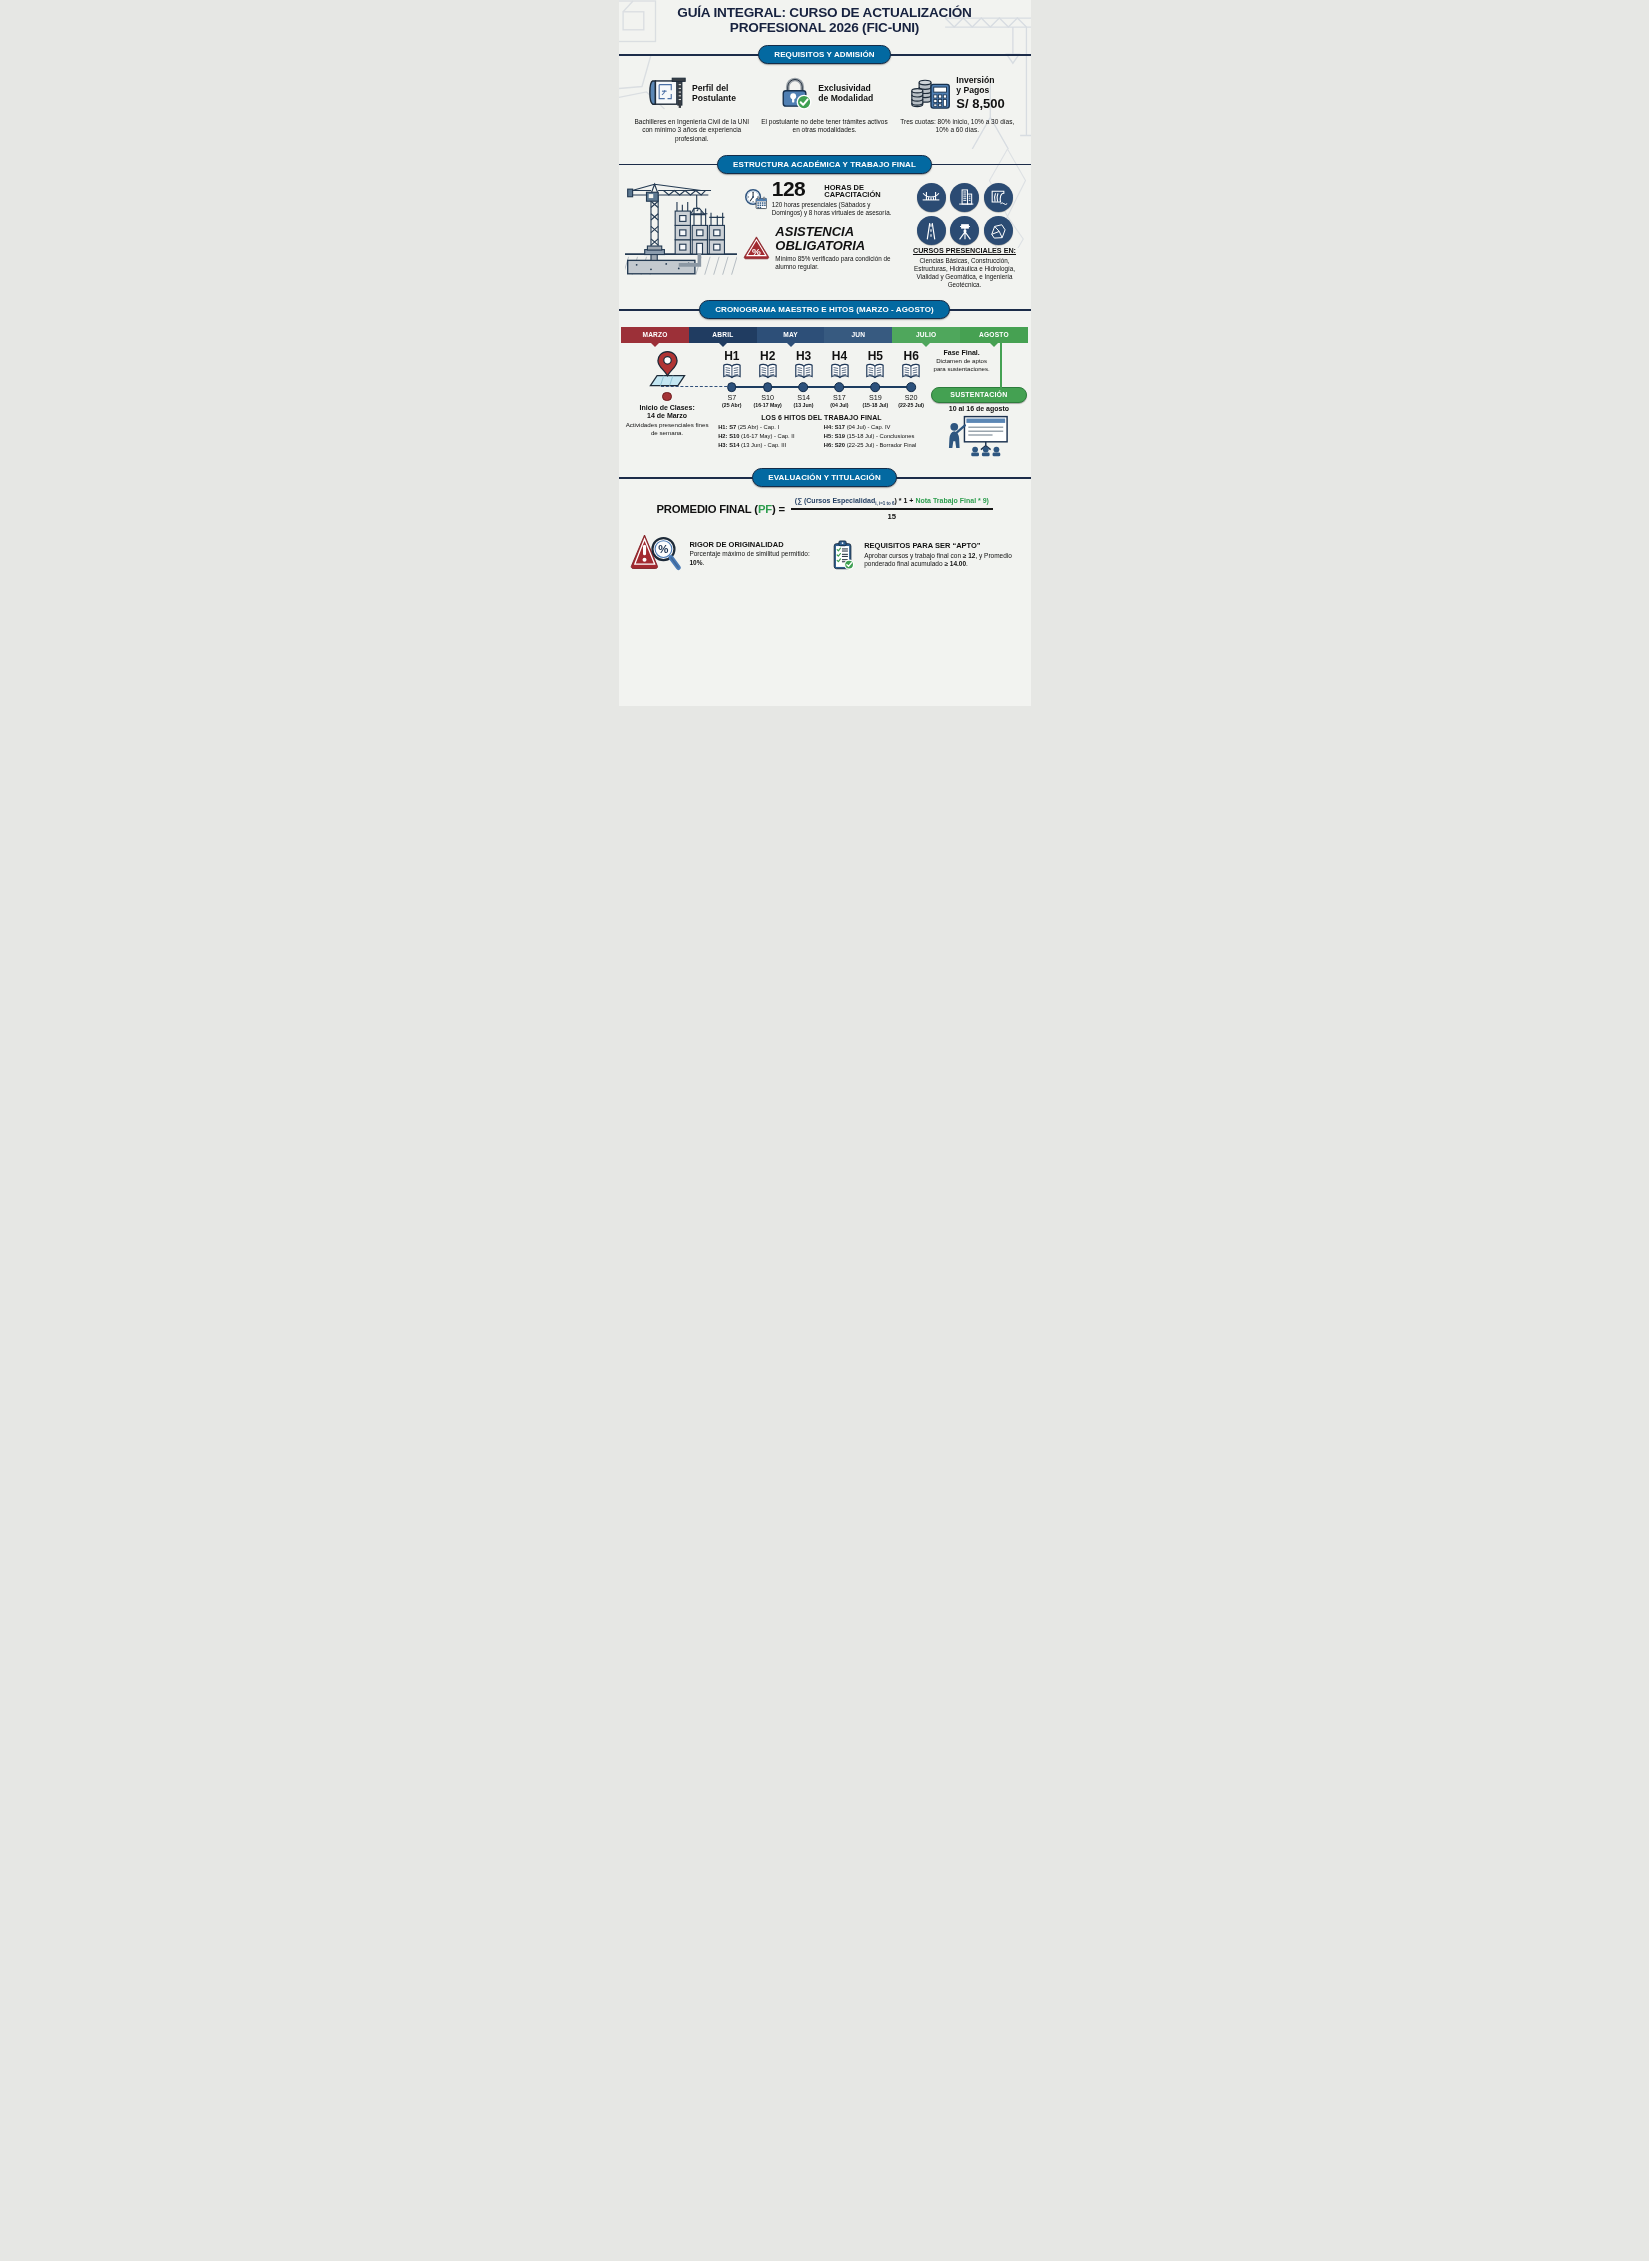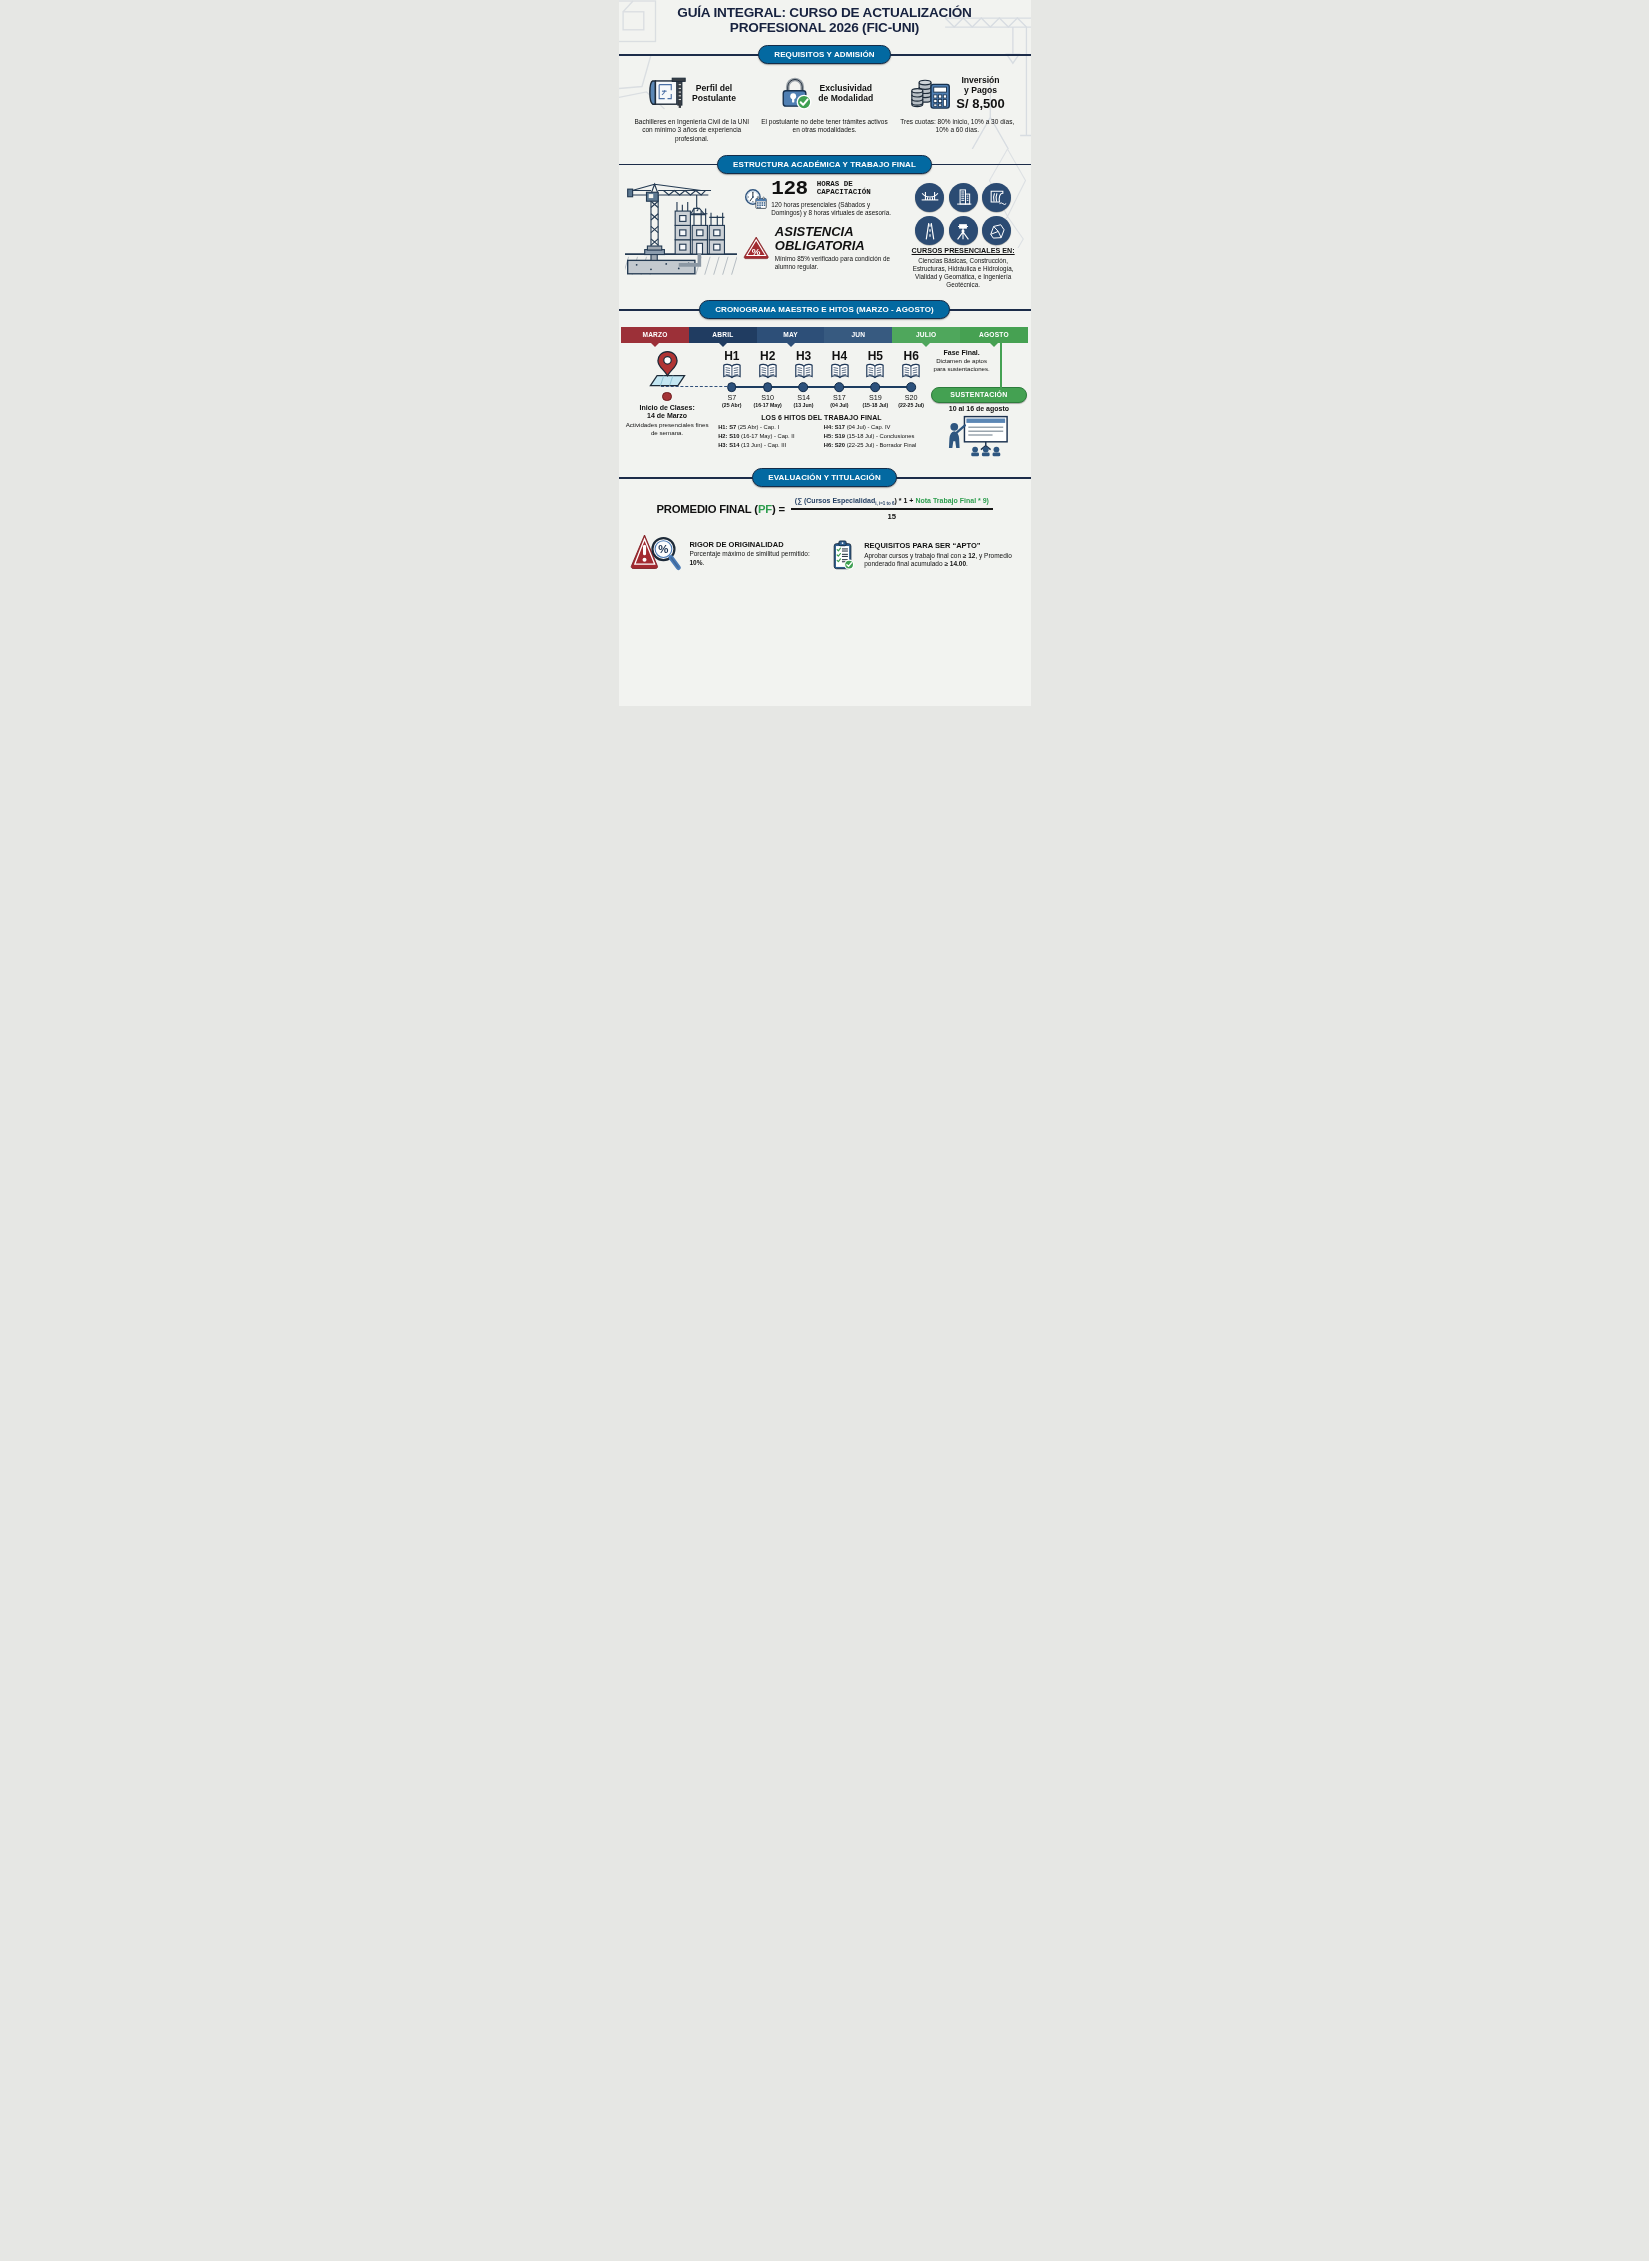--- a/index.html
+++ b/index.html
@@ -16,30 +16,30 @@
   
   .section{position:relative;text-align:center;margin-top:9px;height:20px;}
   .section .rule{position:absolute;left:0;right:0;top:50%;height:1.8px;margin-top:-0.9px;background:#1c2c49;}
   .section .pill{position:relative;display:inline-block;background:#0369a1;border:0.9px solid #142c49;color:#fff;
     font-weight:800;font-size:8px;letter-spacing:0.1px;padding:4.1px 15.4px;border-radius:10px;box-shadow:0 0.9px 1.4px rgba(0,0,0,.35);}
 
   
   .cards{display:flex;gap:6.3px;padding:7.2px 10px 2.7px;}
   .card{flex:1;text-align:center;}
   .card-head{display:flex;align-items:center;justify-content:center;gap:4.5px;min-height:43px;}
-  .card-title{font-size:8.6px;font-weight:800;text-align:center;line-height:1.08;}
+  .card-title{font-size:8.6px;font-weight:800;text-align:left;line-height:1.08;}
   .card-amount{font-size:13px;font-weight:800;margin-top:1.4px;text-align:left;}
   .card-body{font-size:6.5px;line-height:1.28;margin-top:2.7px;}
 
   
   .estructura{display:flex;gap:3.6px;padding:5.4px 6.3px 1.8px;align-items:flex-start;}
   .construction{width:112px;flex:0 0 auto;}
   .est-mid{flex:1.25;padding:0 2.7px;}
   .horas-row{display:flex;gap:4.5px;align-items:flex-start;}
-  .horas-text .bigrow{display:flex;gap:9px;align-items:flex-start;font-family:Liberation Mono, monospace;}
+  .horas-text .bigrow{display:flex;gap:19px;align-items:flex-end;}
   .num128{font-size:21px;font-weight:800;line-height:.9;letter-spacing:-0.5px;}
   .horas-cap{font-size:7.5px;font-weight:800;line-height:1.02;padding-top:1.4px;}
   .small-body{font-size:6.3px;line-height:1.25;margin-top:2.3px;}
   .asist-row{display:flex;gap:5.4px;align-items:center;margin-top:7.2px;}
   .asist-title{font-size:13px;font-weight:800;line-height:1.05;font-style:italic;}
   .est-right{flex:1;text-align:center;}
   .course-icons{display:grid;grid-template-columns:repeat(3,29px);gap:4.5px;justify-content:center;margin-top:2.7px;}
   .cicon{width:29px;height:29px;border-radius:50%;background:#2b4b73;display:flex;align-items:center;justify-content:center;box-shadow:0 0.5px 0.9px rgba(0,0,0,.4);}
   .cursos-title{font-size:7.2px;font-weight:800;margin-top:1px;text-decoration:underline;}
   .cursos-body{font-size:6.3px;line-height:1.3;margin-top:1.4px;}

